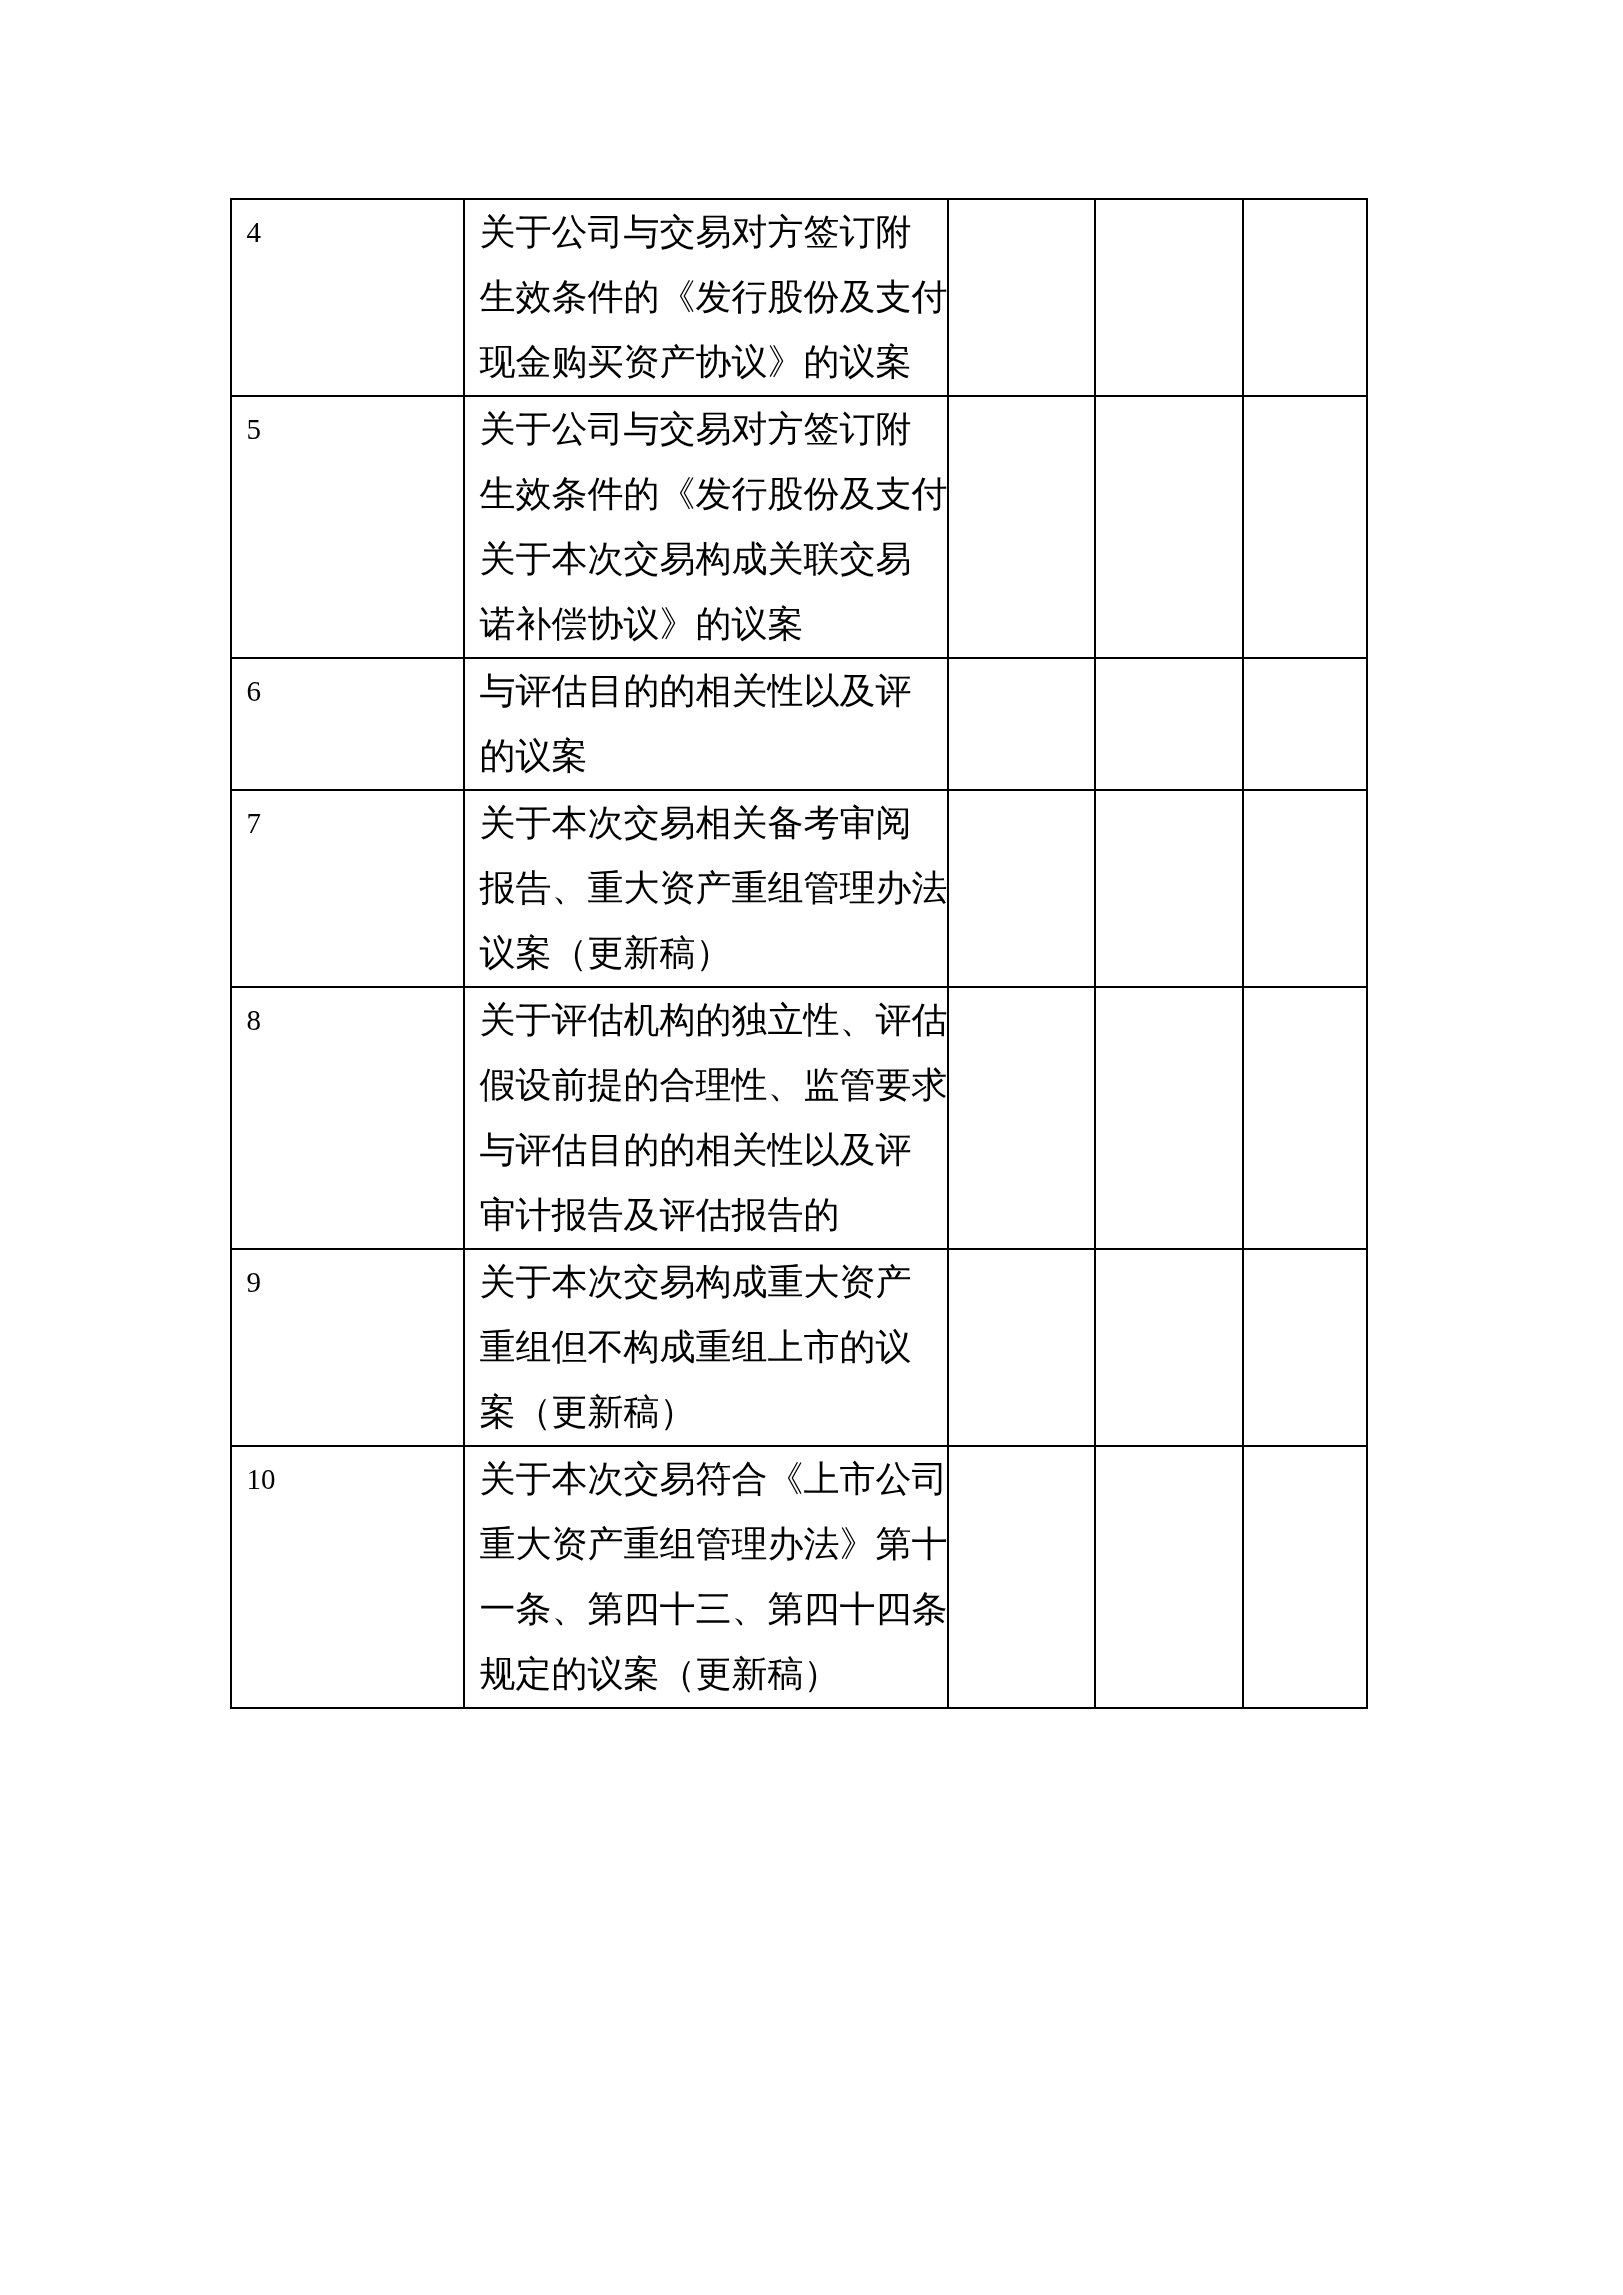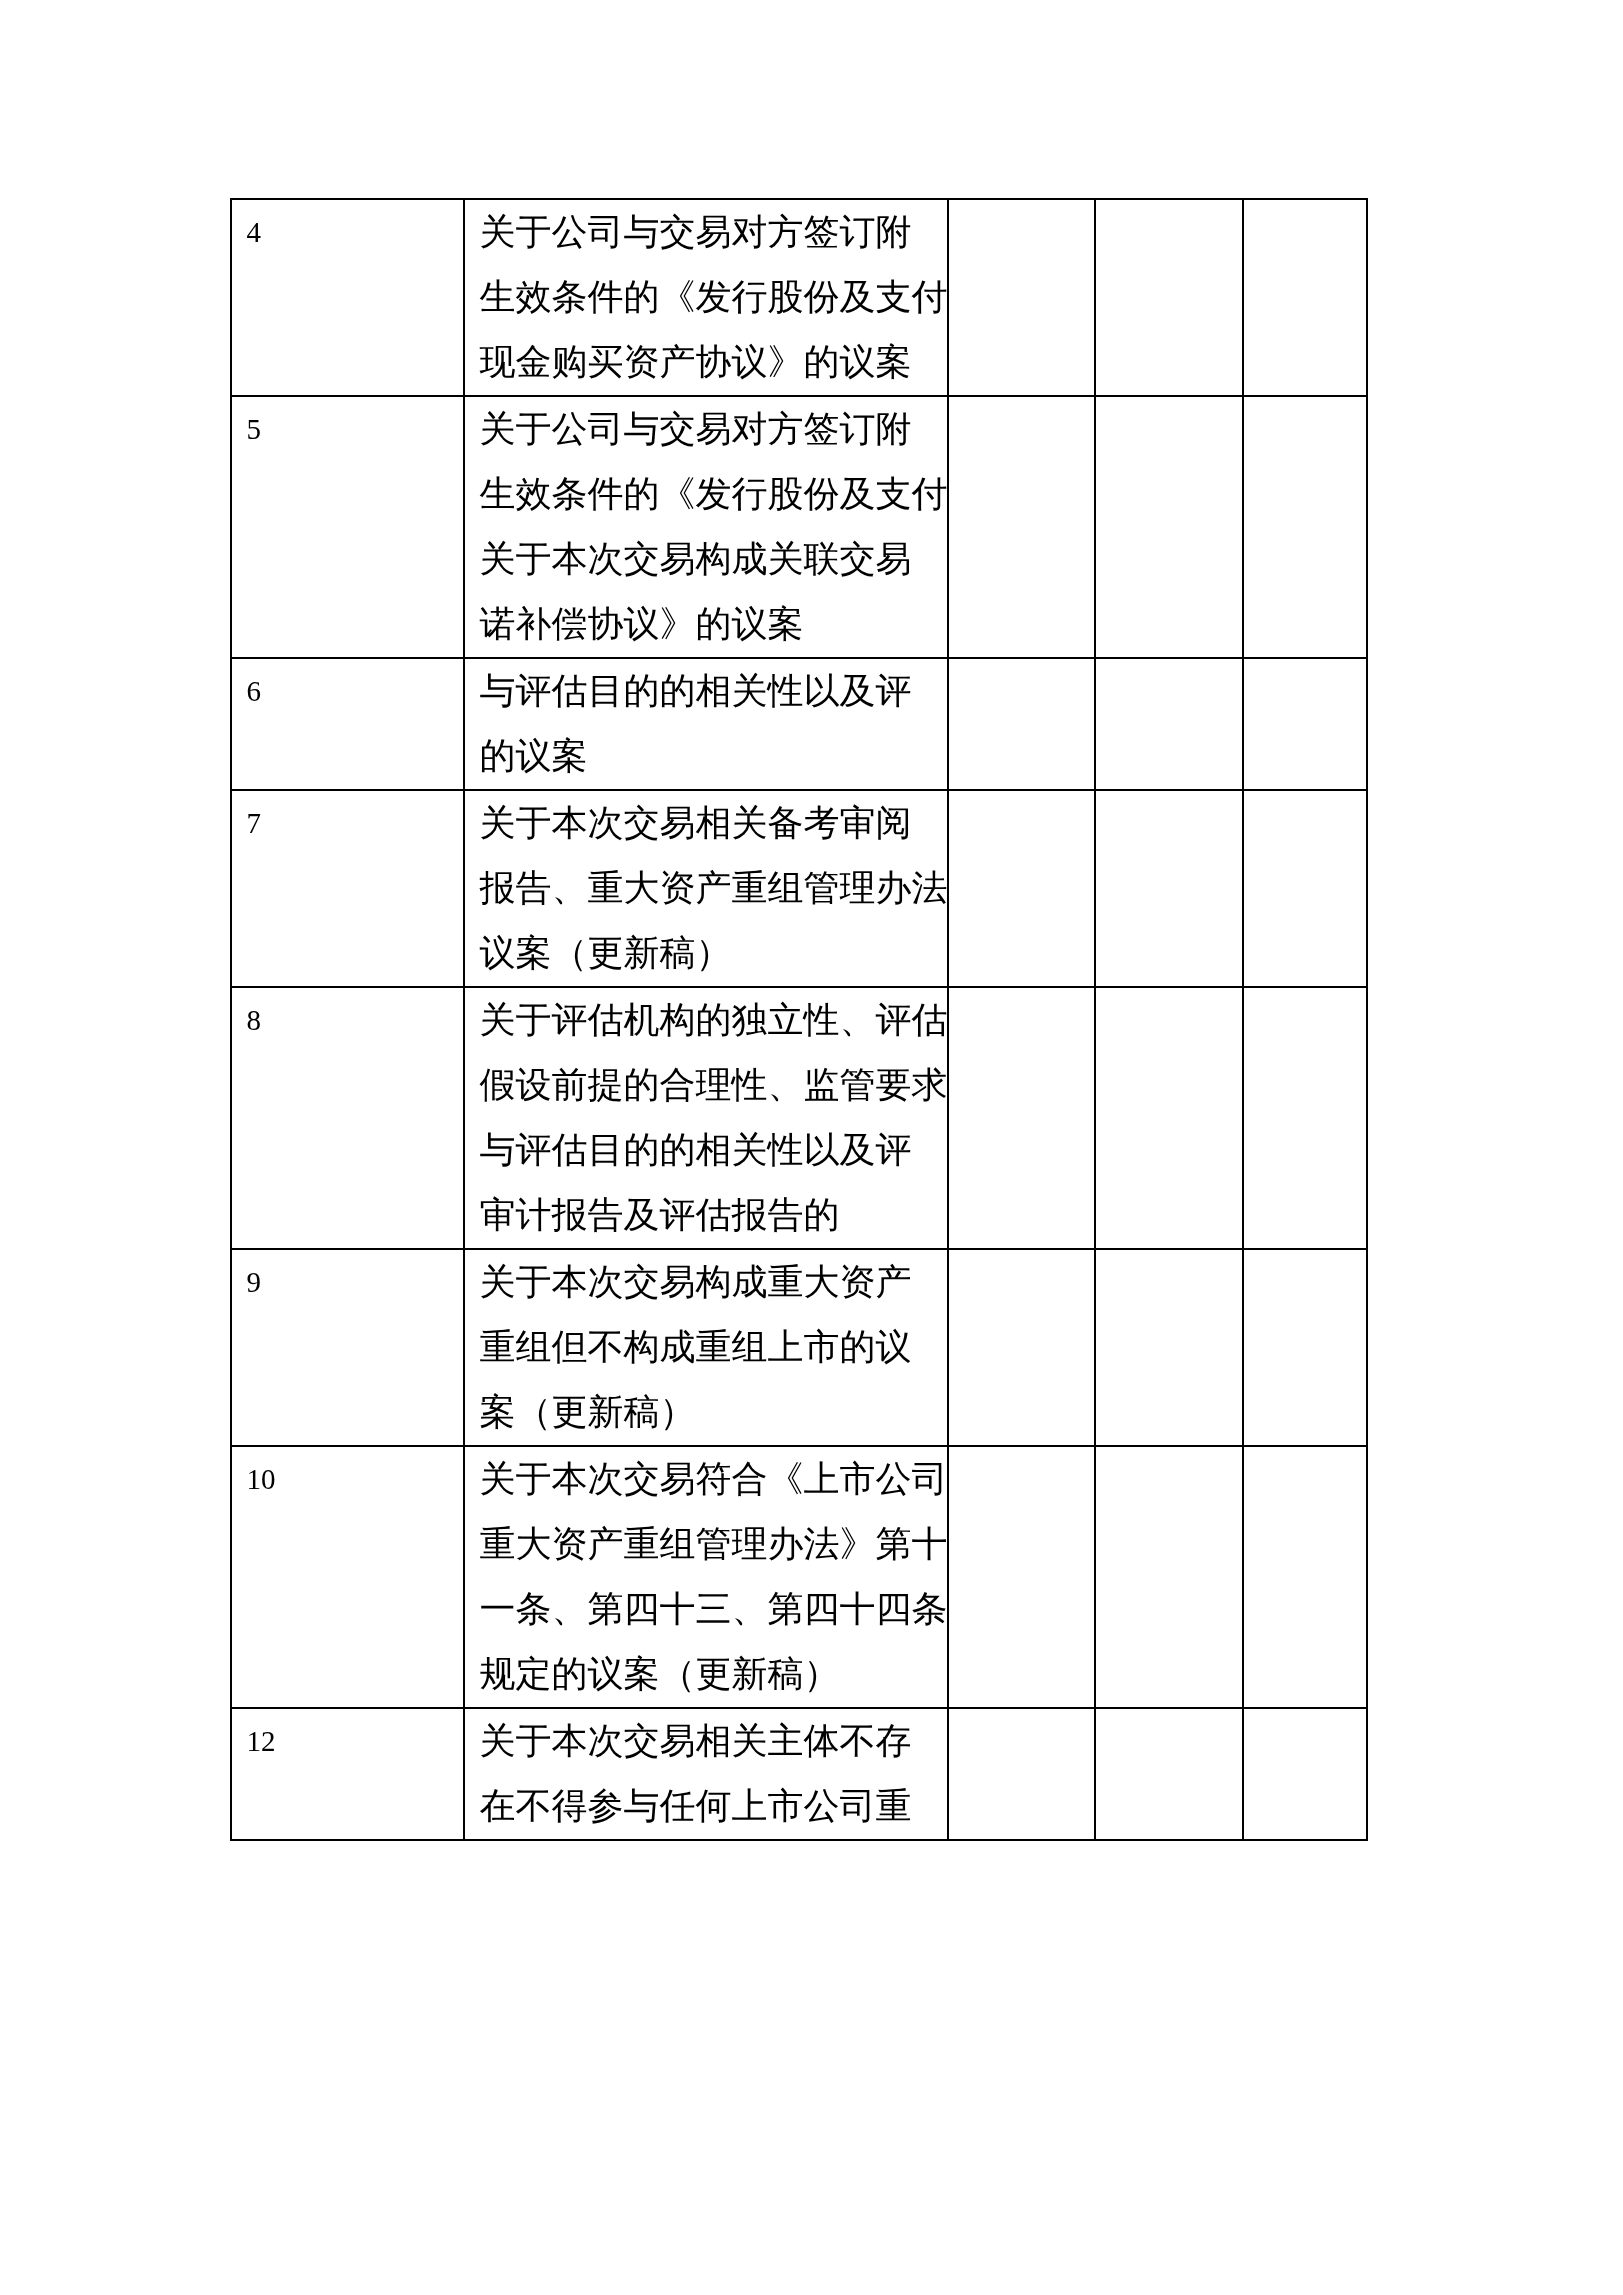--- a/index.html
+++ b/index.html
@@ -139,25 +139,15 @@
       <td class="cell-item">
         <span class="line">关于本次交易符合《上市公司</span>
         <span class="line">重大资产重组管理办法》第十</span>
         <span class="line">一条、第四十三、第四十四条</span>
         <span class="line">规定的议案（更新稿）</span>
       </td>
       <td></td>
       <td></td>
       <td></td>
     </tr>
-    <tr class="row-12">
-      <td class="cell-no">12</td>
-      <td class="cell-item">
-        <span class="line">关于本次交易相关主体不存</span>
-        <span class="line">在不得参与任何上市公司重</span>
-      </td>
-      <td></td>
-      <td></td>
-      <td></td>
-    </tr>
   </tbody>
 </table>
 
 
 </body></html>

